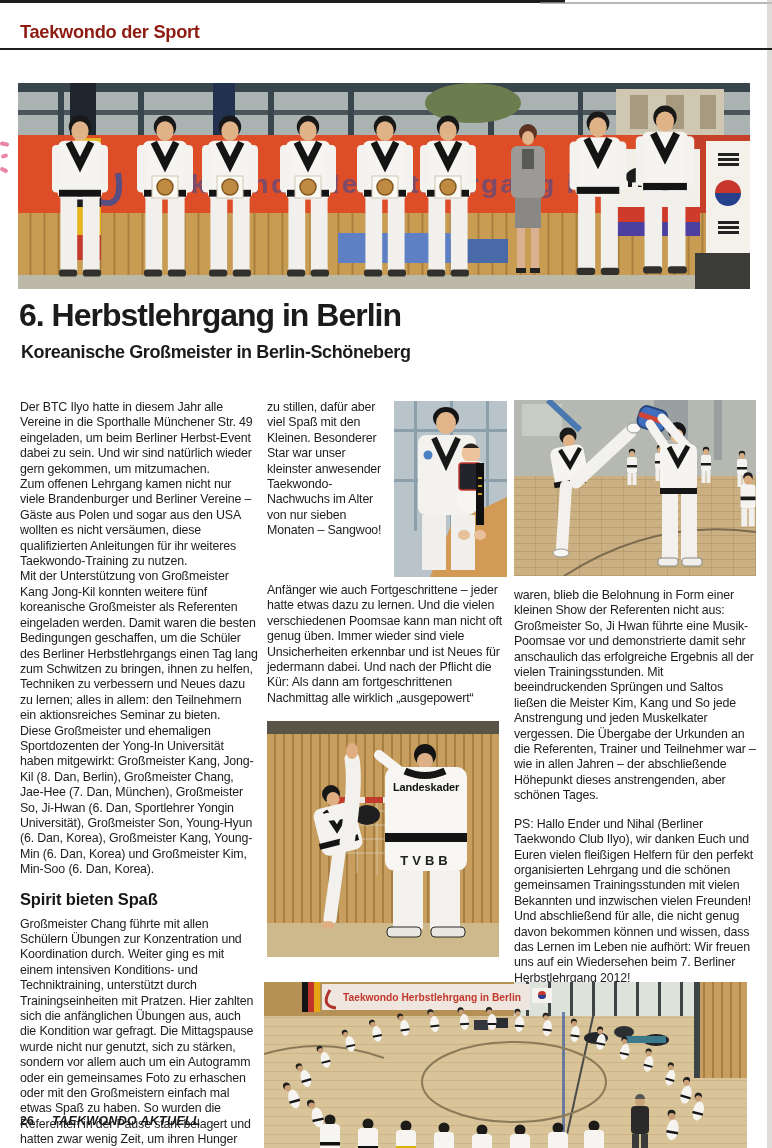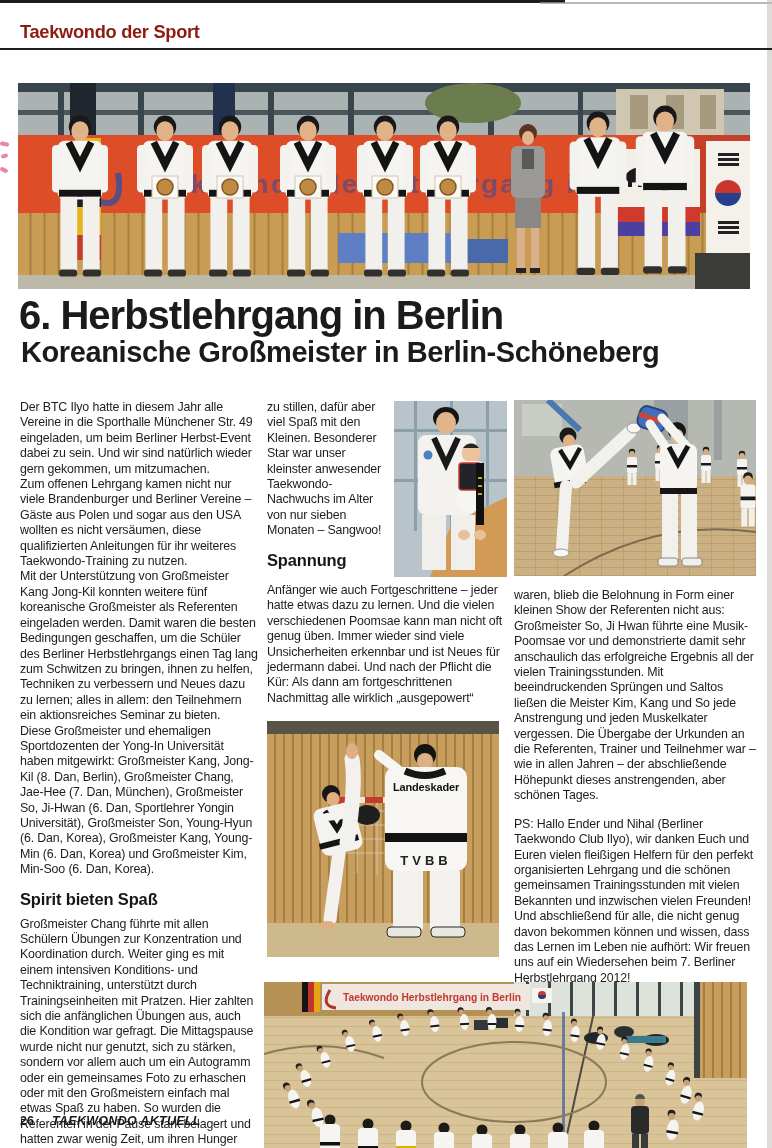--- a/index.html
+++ b/index.html
@@ -18,25 +18,25 @@
     letter-spacing:-0.3px;color:#8e1a10;transform:scaleX(.96);transform-origin:left;
   }
   .masthead-rule{position:absolute;left:0;top:48px;width:772px;height:2px;background:#1e1e1e;}
 
   figure{margin:0;padding:0;}
   .photo{display:block;line-height:0;}
   .photo-main{position:absolute;left:18px;top:83px;width:732px;height:206px;}
   .photo-bottom{position:absolute;left:264px;top:982px;width:483px;height:166px;}
 
   h1.title{
-    position:absolute;left:19px;top:294px;margin:0;font-size:40px;line-height:42px;
+    position:absolute;left:19px;top:294px;margin:0;font-size:32px;line-height:42px;
     font-weight:bold;letter-spacing:-1px;color:#1b1b1b;
   }
   h2.subtitle{
-    position:absolute;left:21px;top:339px;margin:0;font-size:29px;line-height:26px;
+    position:absolute;left:21px;top:339px;margin:0;font-size:18px;line-height:26px;
     font-weight:bold;letter-spacing:-0.4px;color:#1b1b1b;
   }
 
   .col{
     position:absolute;top:400px;font-size:12.4px;line-height:15.4px;
     letter-spacing:-0.15px;color:#1d1d1d;text-align:left;
     hyphens:auto;overflow-wrap:break-word;
   }
   .col1{left:20px;width:238px;}
   .col2{left:267px;width:240px;}
@@ -259,21 +259,20 @@
           <rect x="82" y="62" width="8" height="62" fill="#101010"></rect>
           <rect x="84" y="76" width="4" height="2" fill="#c9a227"></rect>
             <rect x="84" y="84" width="4" height="2" fill="#c9a227"></rect>
             <rect x="84" y="92" width="4" height="2" fill="#c9a227"></rect>
           <ellipse cx="70" cy="134" rx="6" ry="5" fill="#e8c09a"></ellipse>
           <ellipse cx="86" cy="134" rx="6" ry="5" fill="#e8c09a"></ellipse>
         </g>
       </svg>
     </figure>
     <p>zu stillen, dafür aber viel Spaß mit den Kleinen. Besonderer Star war unser kleinster anwesender Taekwondo-Nachwuchs im Alter von nur sieben Monaten – Sangwoo!</p>
-    <h3>Spannung</h3>
     <p class="clear">Anfänger wie auch Fortgeschrittene – jeder hatte etwas dazu zu lernen. Und die vielen verschiedenen Poomsae kann man nicht oft genug üben. Immer wieder sind viele Unsicherheiten erkennbar und ist Neues für jedermann dabei. Und nach der Pflicht die Kür: Als dann am fortgeschrittenen Nachmittag alle wirklich „ausgepowert“</p>
     <figure class="photo photo-middle">
       <svg viewBox="0 0 232 236" width="232" height="236">
         <rect width="232" height="236" fill="url(#slats)"></rect>
         <rect x="0" y="0" width="232" height="13" fill="#5a5348"></rect>
         <g>
           <rect x="68" y="76" width="110" height="6" fill="#c23b2d"></rect>
           <rect x="84" y="76" width="14" height="6" fill="#ece7dc"></rect>
             <rect x="116" y="76" width="14" height="6" fill="#ece7dc"></rect>
             <rect x="148" y="76" width="14" height="6" fill="#ece7dc"></rect>

